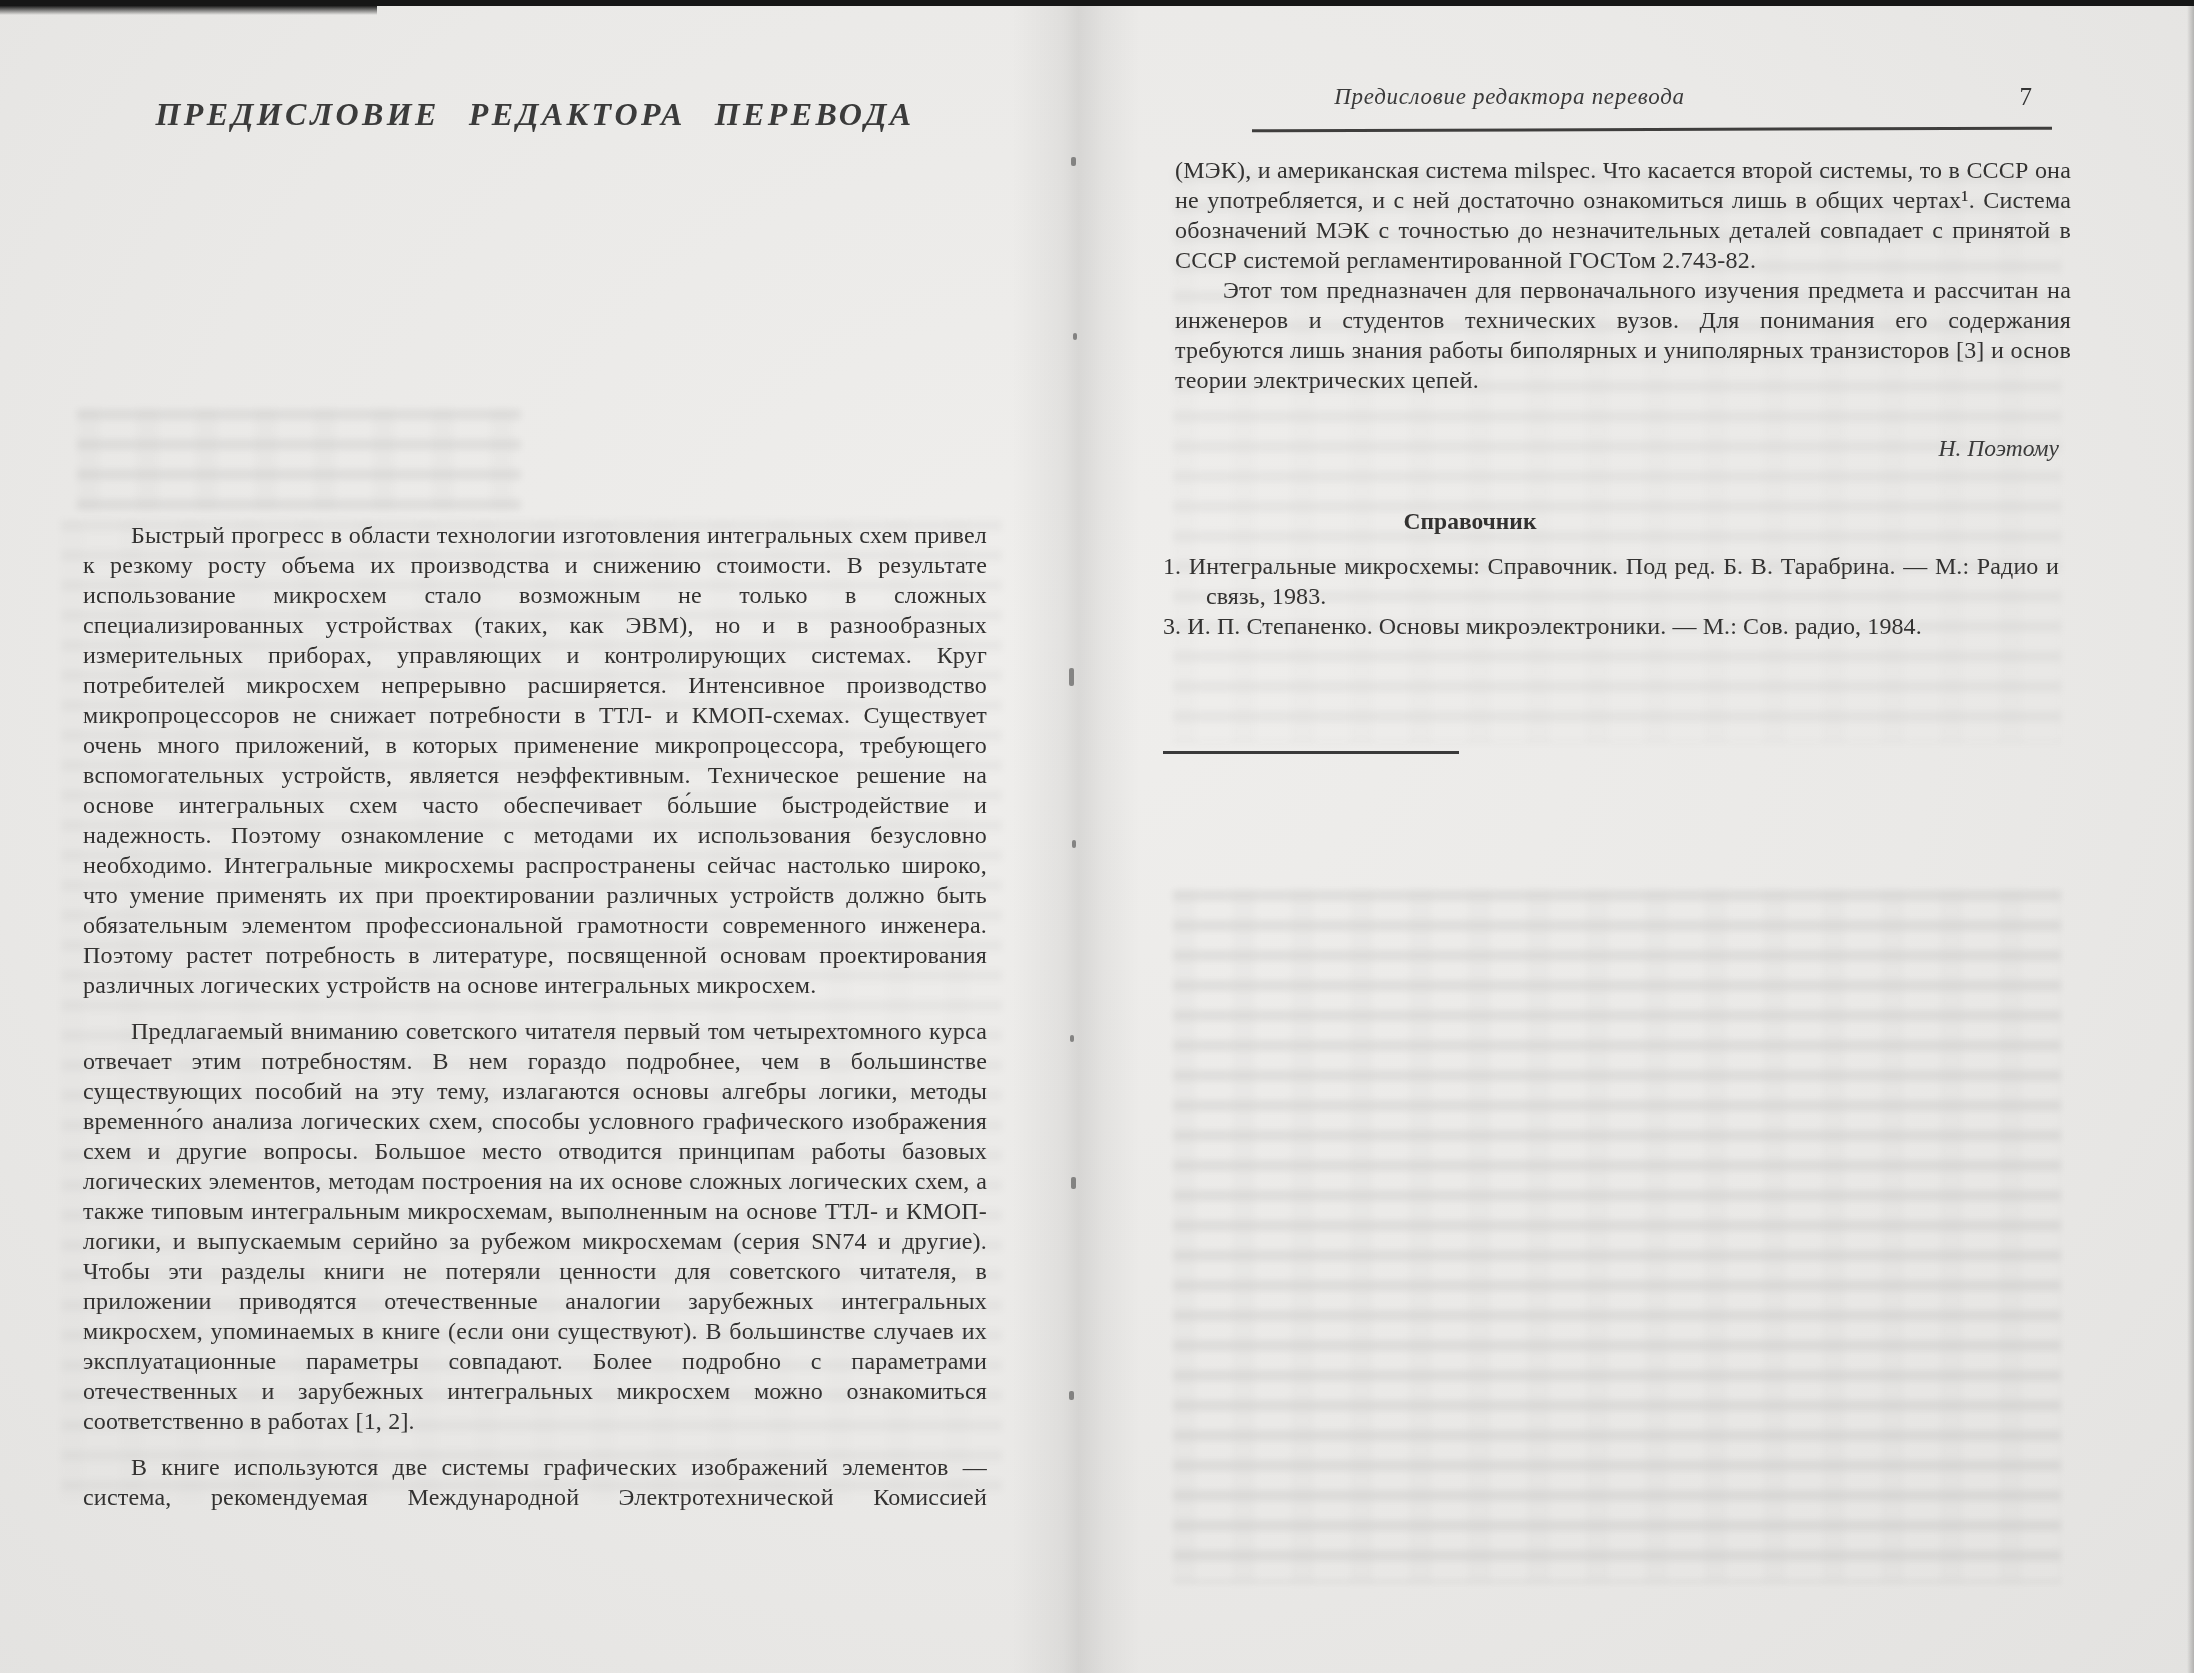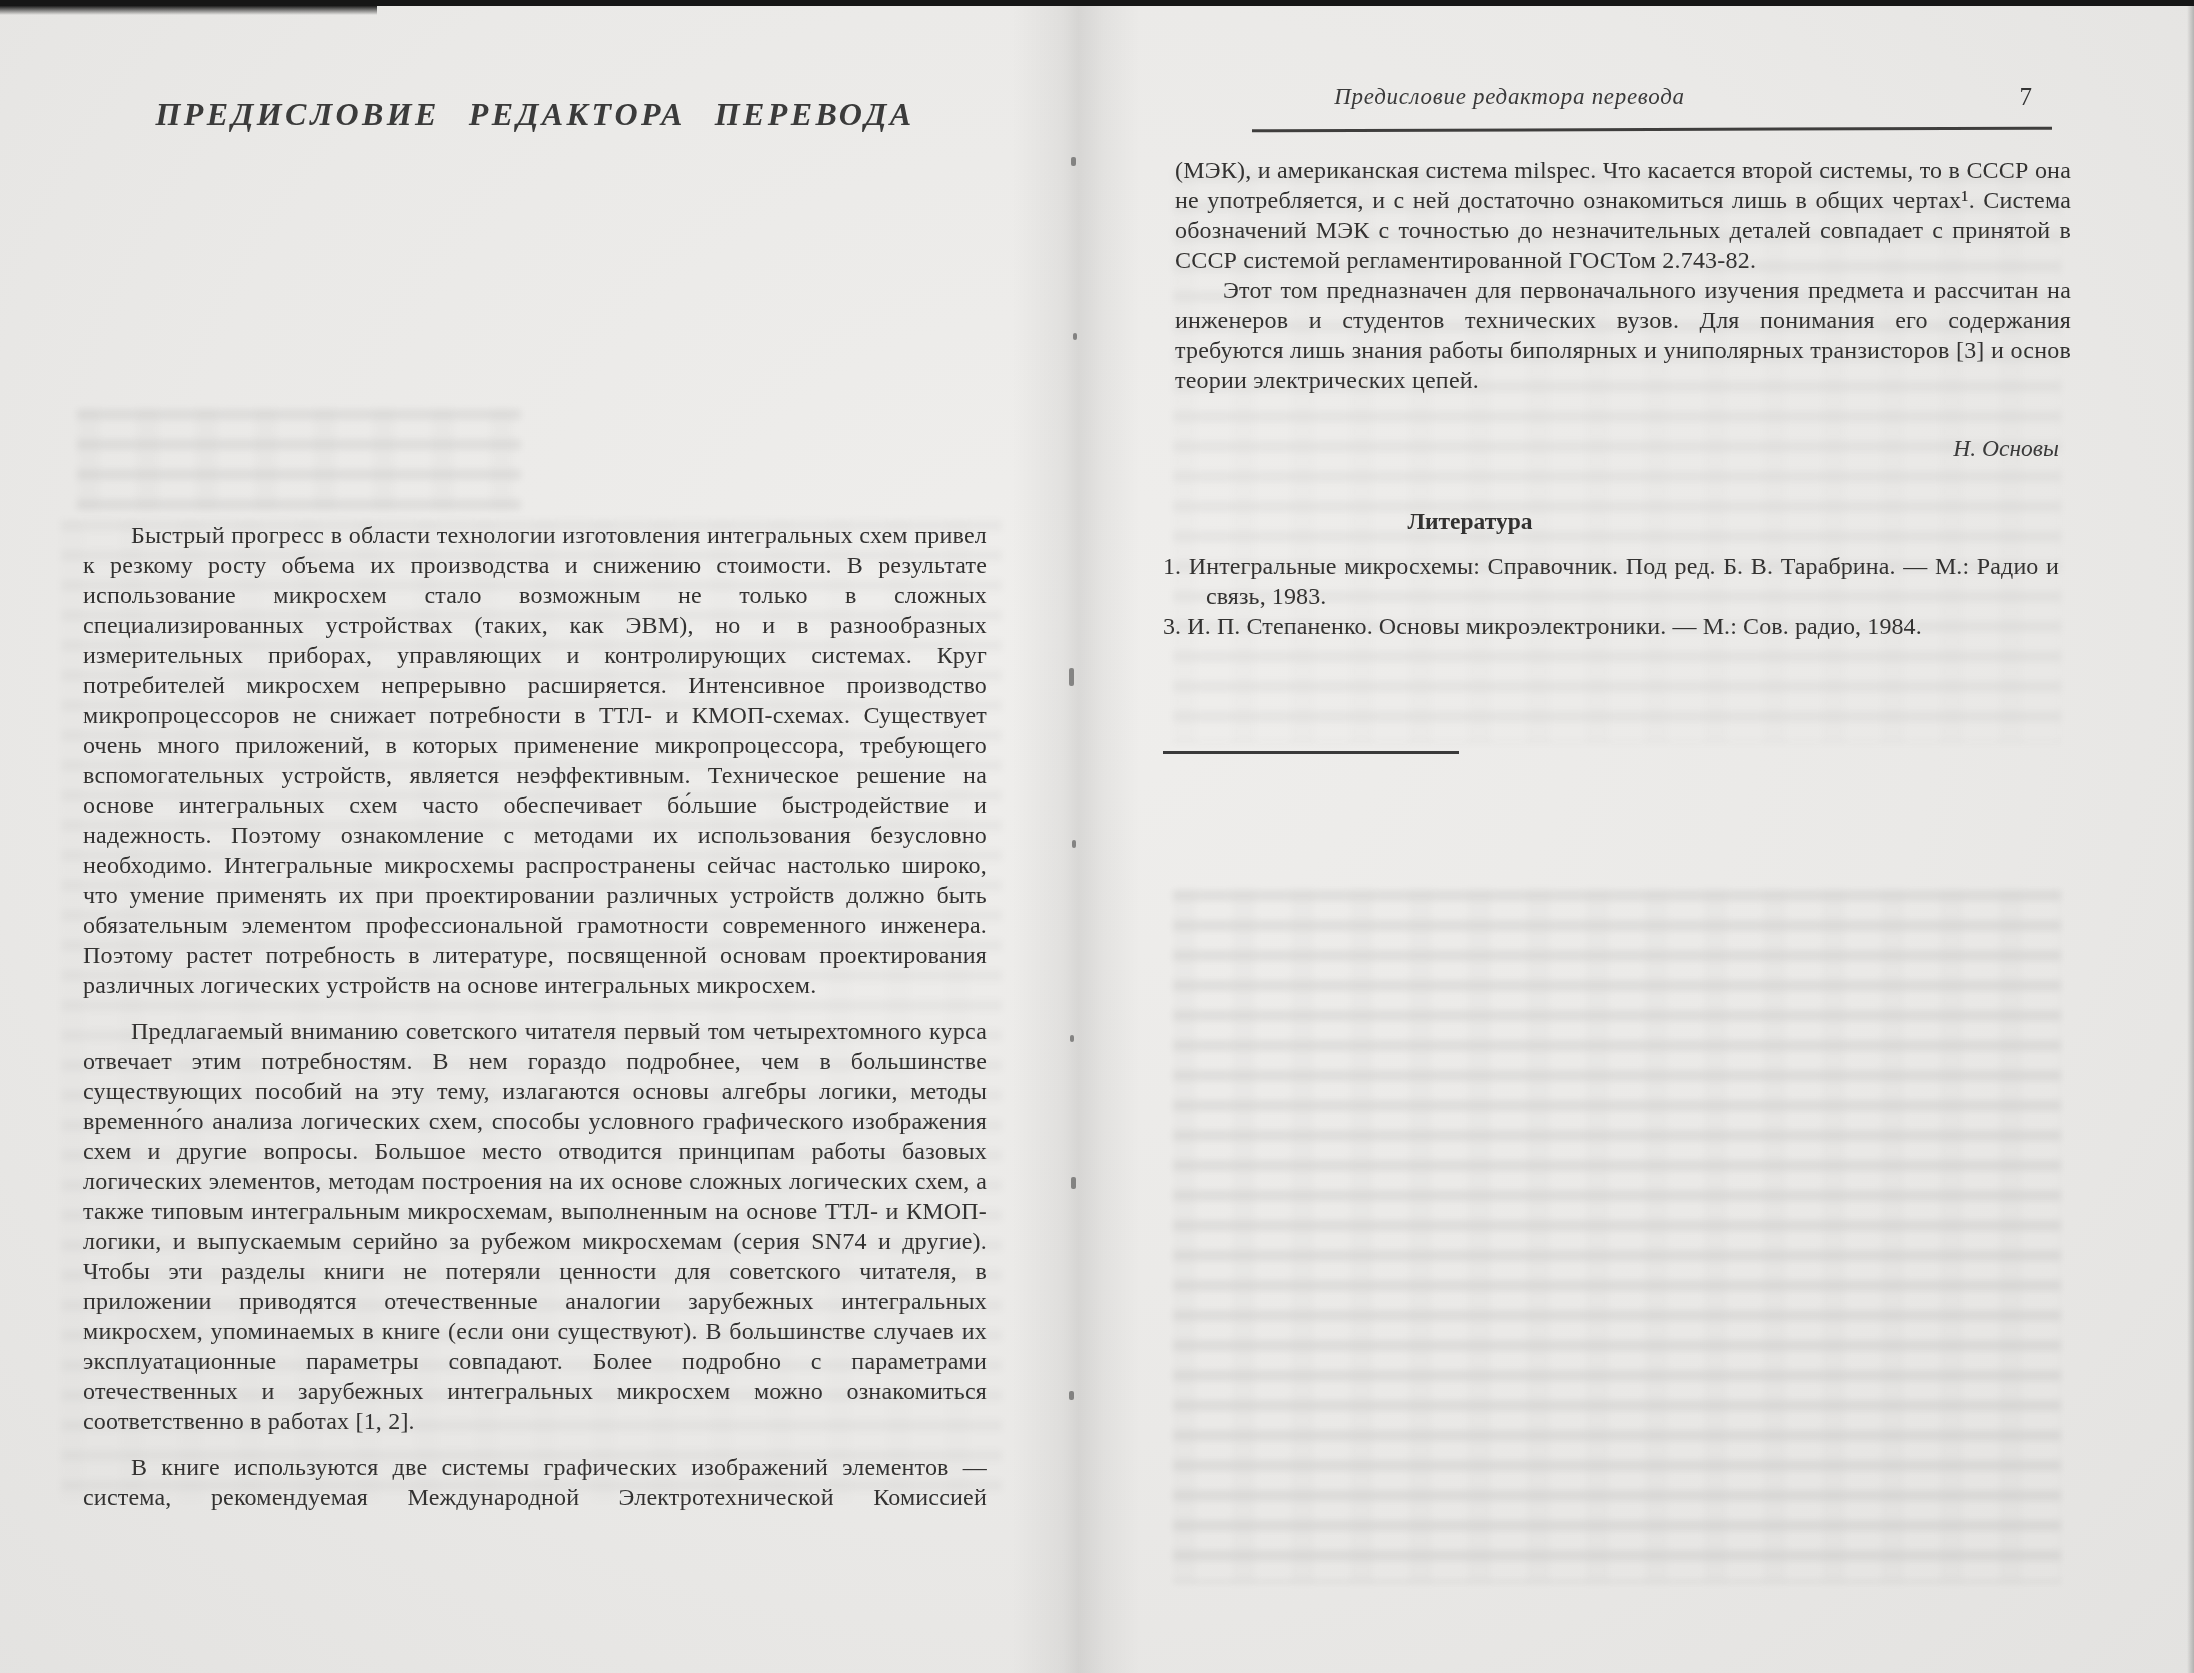--- a/index.html
+++ b/index.html
@@ -174,23 +174,23 @@
       <div class="rp-header-title">Предисловие редактора перевода</div>
       <div class="rp-page-number">7</div>
     </div>
     <div class="rp-header-rule"></div>
 
     <div class="rp-body">
       <p>(МЭК), и американская система milspec. Что касается второй системы, то в СССР она не употребляется, и с ней достаточно ознакомиться лишь в общих чертах¹. Система обозначений МЭК с точностью до незначительных деталей совпадает с принятой в СССР системой регламентированной ГОСТом 2.743-82.</p>
       <p class="para-indent">Этот том предназначен для первоначального изучения предмета и рассчитан на инженеров и студентов технических вузов. Для понимания его содержания требуются лишь знания работы биполярных и униполярных транзисторов [3] и основ теории электрических цепей.</p>
     </div>
 
-    <div class="rp-signature">Н. Основы</div>
-
-    <div class="rp-lit-heading">Литература</div>
+    <div class="rp-signature">Н. Поэтому</div>
+
+    <div class="rp-lit-heading">Справочник</div>
 
     <div class="rp-lit-list">
       <p class="lit-item">1. Интегральные микросхемы: Справочник. Под ред. Б. В. Тарабрина. — М.: Радио и связь, 1983.</p>
       <p class="lit-item">3. И. П. Степаненко. Основы микроэлектроники. — М.: Сов. радио, 1984.</p>
     </div>
 
     <div class="rp-footnote-rule"></div>
 
 
   </div>

